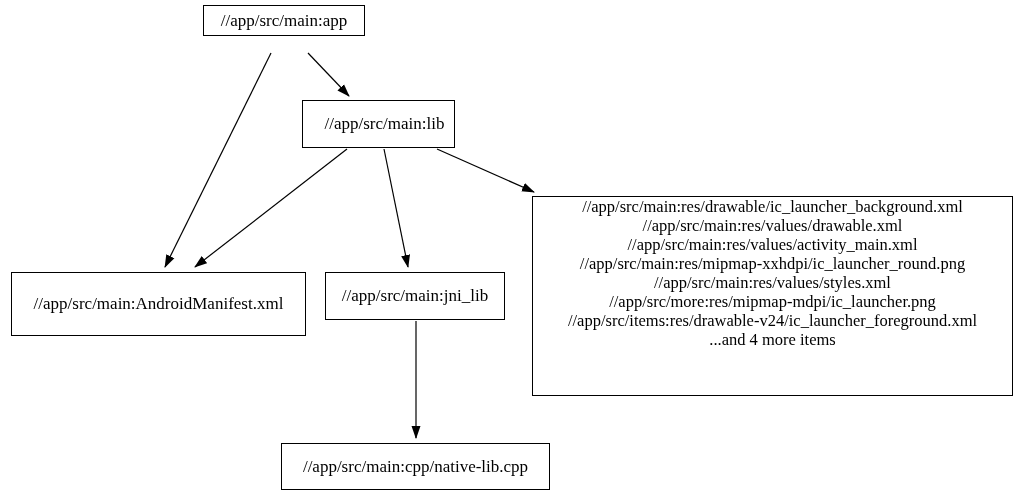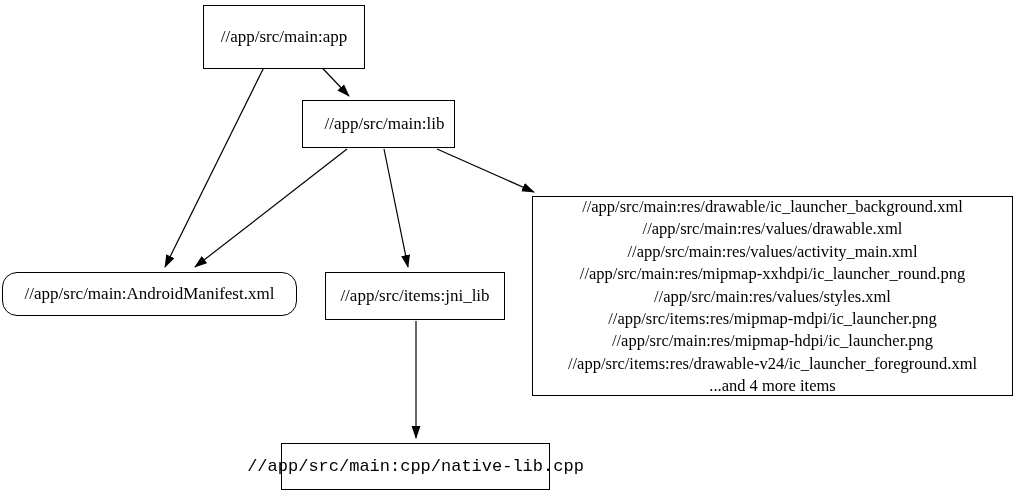--- a/index.html
+++ b/index.html
@@ -36,21 +36,21 @@
     align-items: center;
     justify-content: center;
     text-align: center;
     font-size: 17px;
     white-space: nowrap;
   }
   .node.multi {
     flex-direction: column;
     font-size: 16.5px;
     line-height: 19px;
-    justify-content: space-between;
+    justify-content: flex-start;
   }
   .node.multi .line {
     display: block;
   }
 </style>
 </head>
 <body>
 
 <div class="canvas">
 
@@ -61,45 +61,44 @@
       </marker>
     </defs>
     <line x1="308" y1="53" x2="349" y2="96" marker-end="url(#arrow)"></line>
     <line x1="271" y1="53" x2="165" y2="267" marker-end="url(#arrow)"></line>
     <line x1="347" y1="149" x2="195" y2="267" marker-end="url(#arrow)"></line>
     <line x1="384" y1="149" x2="408" y2="267" marker-end="url(#arrow)"></line>
     <line x1="437" y1="149" x2="534" y2="192" marker-end="url(#arrow)"></line>
     <line x1="416" y1="321" x2="416" y2="438" marker-end="url(#arrow)"></line>
   </svg>
 
-  <div class="node" style="left:203px; top:5px; width:162px; height:64px;">
+  <div class="node" style="left:203px; top:5px; width:162px; height:31px;">
     <span>//app/src/main:app</span>
   </div>
 
   <div class="node" style="left:302px; top:100px; width:153px; height:48px;padding-left:12px;">
     <span>//app/src/main:lib</span>
   </div>
 
-  <div class="node" style="left:2px; top:272px; width:295px; height:44px;border-radius:15px;">
+  <div class="node" style="left:11px; top:272px; width:295px; height:64px;">
     <span>//app/src/main:AndroidManifest.xml</span>
   </div>
 
   <div class="node" style="left:325px; top:272px; width:180px; height:48px;">
-    <span>//app/src/items:jni_lib</span>
+    <span>//app/src/main:jni_lib</span>
   </div>
 
   <div class="node multi" style="left:532px; top:196px; width:481px; height:200px;">
     <span class="line">//app/src/main:res/drawable/ic_launcher_background.xml</span>
     <span class="line">//app/src/main:res/values/drawable.xml</span>
     <span class="line">//app/src/main:res/values/activity_main.xml</span>
     <span class="line">//app/src/main:res/mipmap-xxhdpi/ic_launcher_round.png</span>
     <span class="line">//app/src/main:res/values/styles.xml</span>
-    <span class="line">//app/src/items:res/mipmap-mdpi/ic_launcher.png</span>
-    <span class="line">//app/src/main:res/mipmap-hdpi/ic_launcher.png</span>
+    <span class="line">//app/src/more:res/mipmap-mdpi/ic_launcher.png</span>
     <span class="line">//app/src/items:res/drawable-v24/ic_launcher_foreground.xml</span>
     <span class="line">...and 4 more items</span>
   </div>
 
-  <div class="node" style="left:281px; top:443px; width:269px; height:47px;font-family:Liberation Mono, monospace;">
+  <div class="node" style="left:281px; top:443px; width:269px; height:47px;">
     <span>//app/src/main:cpp/native-lib.cpp</span>
   </div>
 
 </div>
 
 </body></html>

